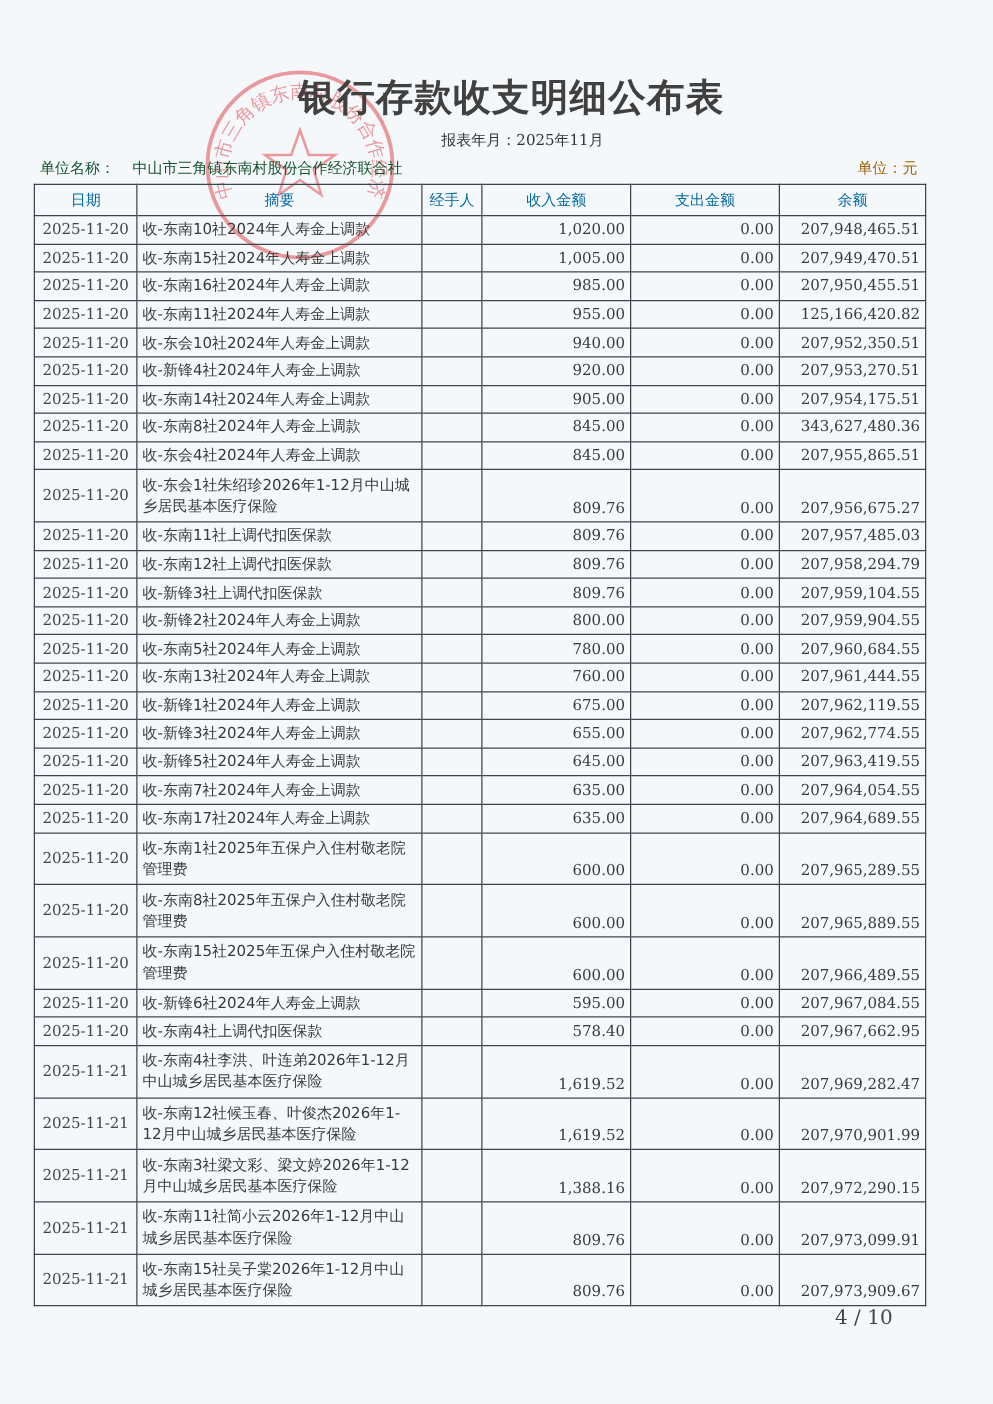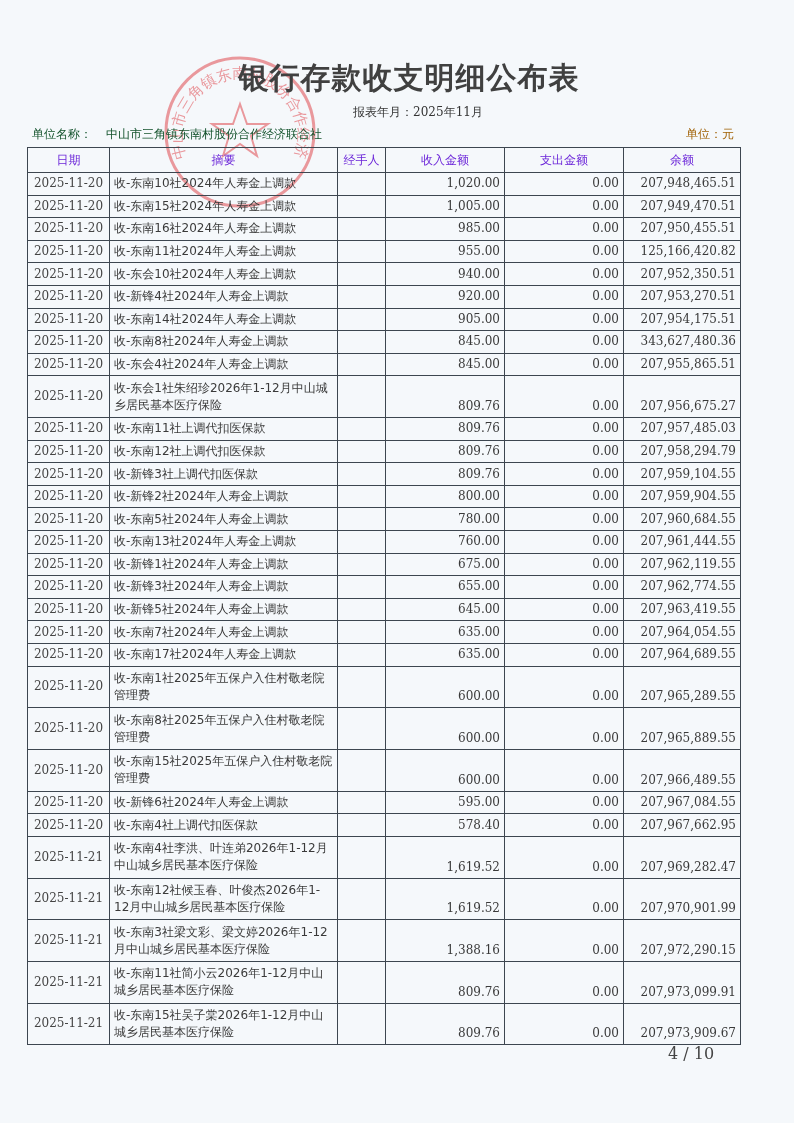--- a/index.html
+++ b/index.html
@@ -29,21 +29,21 @@
     position: absolute; left: 27px; top: 147px; width: 713px;
     border-collapse: collapse; table-layout: fixed;
     font-size: 12px;
   }
   table.ledger th, table.ledger td {
     border: 1px solid #3d4650; padding: 0 4px; vertical-align: middle;
     line-height: 17px; overflow: hidden;
   }
   table.ledger th {
     height: 24px; font-weight: normal; text-align: center;
-    font-family: "DejaVu Sans", "Liberation Sans", sans-serif; color: #6d28d9;
+    font-family: "DejaVu Sans", "Liberation Sans", sans-serif; color: #0369a1;
   }
   table.ledger tr.single td { height: 21.6px; }
   table.ledger tr.double td { height: 38.7px; }
   td.date { text-align: center; white-space: nowrap; color: #444; }
   td.summary { text-align: left; color: #3a3a3a; font-family: "DejaVu Sans", "Liberation Sans", sans-serif; font-size: 12px; }
   td.num { text-align: right; white-space: nowrap; color: #3a3a3a; }
   tr.double td.num { vertical-align: bottom; padding-bottom: 2px; }
   .page-num {
     position: absolute; left: 668px; top: 1044px; font-size: 16px; color: #444;
   }

